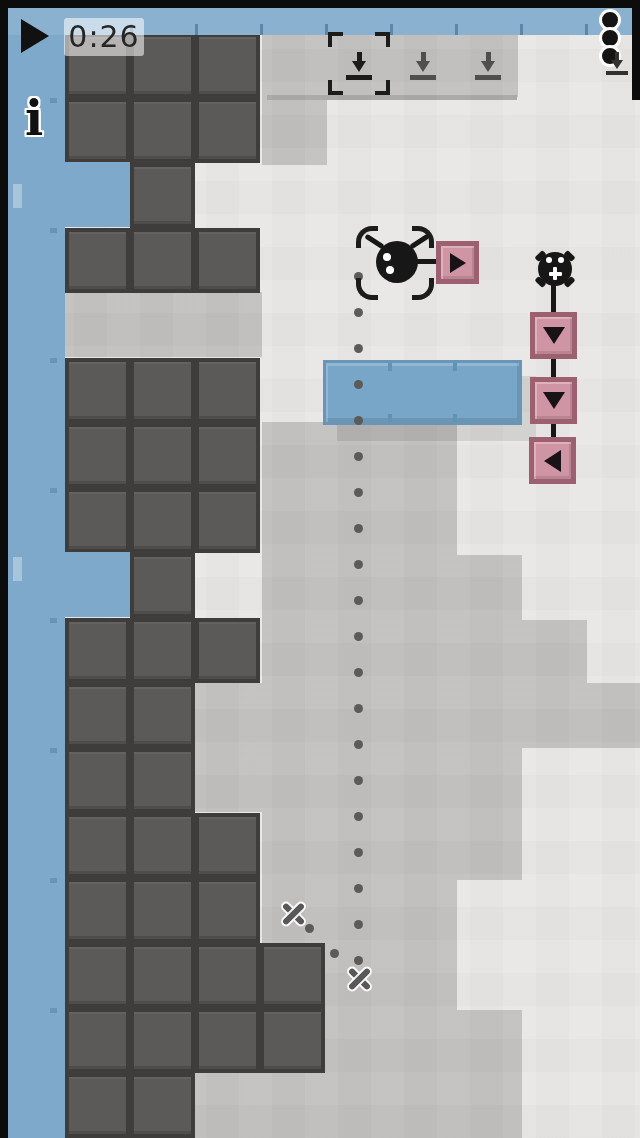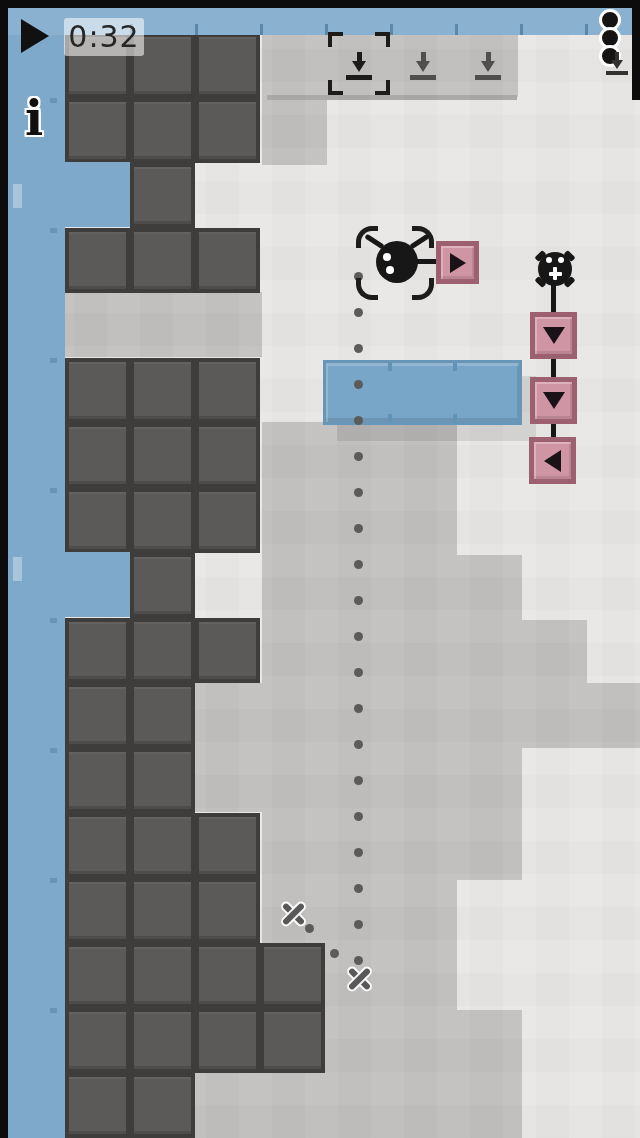--- a/index.html
+++ b/index.html
@@ -305,18 +305,18 @@
       </div>
       <div class="abs pinkbtn" style="left: 530px; top: 377px; width: 47px; height: 47px; background: rgb(208, 149, 164); border: 5px solid rgb(157, 96, 113);">
         <div class="tri" style="border-top: 17px solid rgb(25, 19, 23); border-left: 11px solid transparent; border-right: 11px solid transparent;"></div>
       </div>
       <div class="abs pinkbtn" style="left: 529px; top: 437px; width: 47px; height: 47px; background: rgb(208, 149, 164); border: 5px solid rgb(157, 96, 113);">
         <div class="tri" style="border-right: 17px solid rgb(25, 19, 23); border-top: 11px solid transparent; border-bottom: 11px solid transparent;"></div>
       </div>
     </div>
 
   <div id="timer-box" class="abs" style="left: 64px; top: 18px; width: 80px; height: 38px; color: rgb(38, 38, 38);">
-    <span>0:32</span>
+    <span>0:26</span>
   </div>
   <div id="info-btn" class="abs" style="left: 14px; top: 94px; width: 40px; text-align: center; color: rgb(16, 16, 16);">
     <span>i</span>
   </div>
 </div>
 
 </body></html>

